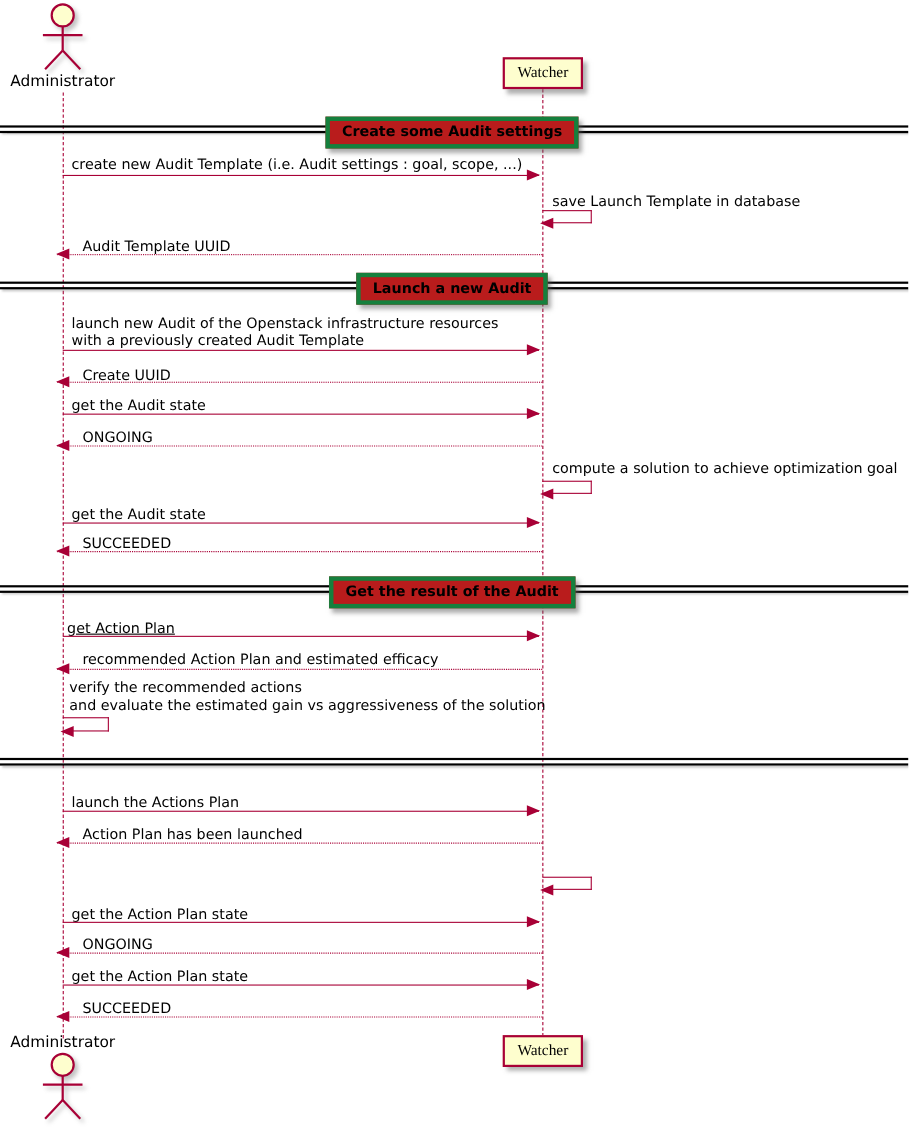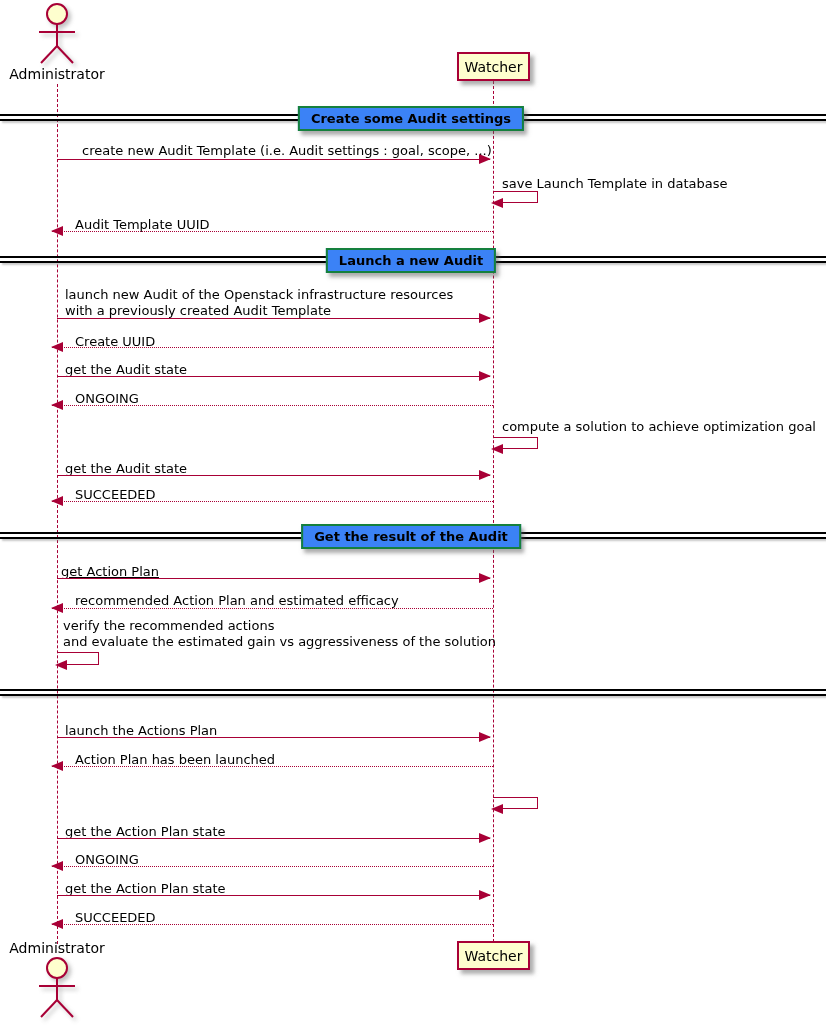--- a/index.html
+++ b/index.html
@@ -8,31 +8,31 @@
     font-family:"DejaVu Sans", sans-serif; color:#000; overflow:hidden;
     background:#ffffff;
   }
   
   .lifeline { position:absolute; width:0; border-left:1px dashed #A80036; }
   
   .pbox {
     position:absolute; background:#FEFECE; border:2px solid #A80036;
     box-shadow:4px 4px 4px rgba(110,110,110,.55);
     display:flex; align-items:center; justify-content:center;
-    font-size:14px; box-sizing:border-box;
+    font-size:14px; box-sizing:border-box;font-family:Liberation Serif, serif;
   }
   
   .actor-svg { position:absolute; filter:drop-shadow(3px 3px 2px rgba(120,120,120,.45)); }
   .actor-label { position:absolute; transform:translateX(-50%); font-size:14px; white-space:nowrap; }
   
   .drule { position:absolute; left:0; width:826px; height:3px;
            border-top:2px solid #000; border-bottom:2px solid #000;
            box-shadow:2px 2px 2px rgba(120,120,120,.4); }
   .dbox { position:absolute; left:411px; transform:translateX(-50%);
-          background:#3b82f6; border:2px solid #15803d; padding:3px 11px;
+          background:#b91c1c; border:4px solid #15803d; padding:3px 11px;
           font-size:13px; font-weight:bold; white-space:nowrap;
           box-shadow:3px 4px 4px rgba(90,90,90,.5); }
   
   .mtext { position:absolute; font-size:13px; line-height:16px; white-space:pre-line; }
   
   .arr { position:absolute; height:10px; }
   .arr .ln { position:absolute; left:0; right:0; top:5px; border-top:1px solid #A80036; }
   .arr.dotted .ln { border-top:1px dotted #A80036; }
   .arr .head { position:absolute; top:0; width:0; height:0;
                border-top:5px solid transparent; border-bottom:5px solid transparent; }
@@ -54,21 +54,21 @@
 
   <div class="drule" style="top:114px;"></div>
   <div class="drule" style="top:256px;"></div>
   <div class="drule" style="top:532px;"></div>
   <div class="drule" style="top:689px;"></div>
 
   <div class="dbox" style="top:106px;">Create some Audit settings</div>
   <div class="dbox" style="top:248px;">Launch a new Audit</div>
   <div class="dbox" style="top:524px;">Get the result of the Audit</div>
 
-  <span class="mtext" style="left:82px; top:143px;">create new Audit Template (i.e. Audit settings : goal, scope, ...)</span>
+  <span class="mtext" style="left:65px; top:143px;">create new Audit Template (i.e. Audit settings : goal, scope, ...)</span>
   <div class="arr right" style="left:57px; top:154px; width:433px;">
       <div class="ln"></div>
       <div class="head"></div>
     </div>
 
   <span class="mtext" style="left:502px; top:176px;">save Launch Template in database</span>
   <div class="selfloop" style="left:493px; top:191px; width:44px; height:10px;">
       <div class="head"></div>
     </div>
 

